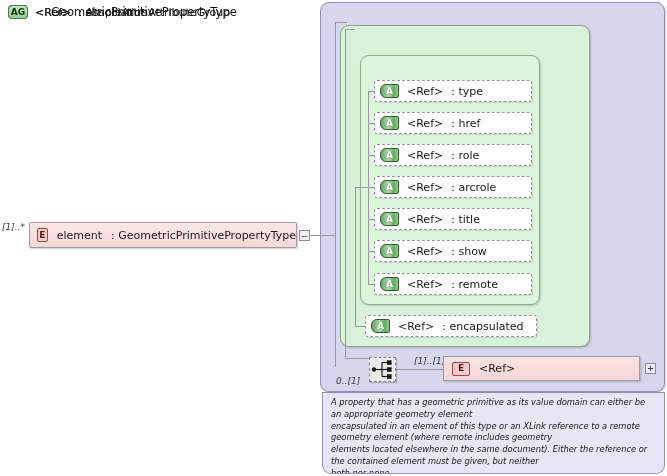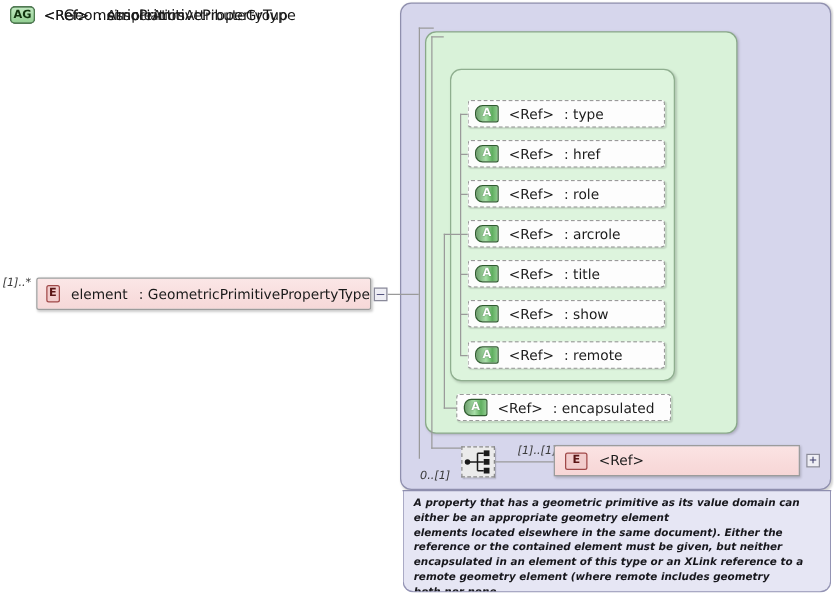--- a/index.html
+++ b/index.html
@@ -239,21 +239,20 @@
     padding: 5px 7px 4px 8px;
     overflow: hidden;
   }
   #doc-note p {
     margin: 0;
     font-size: 8.3px;
     line-height: 1.42;
     font-style: italic;
     color: #17171c;
     font-family: "DejaVu Sans", "Liberation Sans", sans-serif;
-    font-weight: bold;
   }
   #doc-divider {
     left: 322px; top: 392px;
     width: 343px; height: 1px;
     background: #8e8eae;
   }
 </style>
 </head>
 <body>
 
@@ -372,19 +371,19 @@
   <div class="card" style="left:414px; top:356px;">[1]..[1]</div>
 
   <div class="abs" id="geoprim-box">
     <span class="badge badge-e">E</span>
     <span class="lbl">&lt;Ref&gt;</span>
   </div>
   <div class="expander" style="left:645px; top:363px;">+</div>
 
   <div class="abs" id="doc-note">
     <p>A property that has a geometric primitive as its value domain can either be an appropriate geometry element</p>
+    <p>encapsulated in an element of this type or an XLink reference to a remote geometry element (where remote includes geometry</p>
     <p>elements located elsewhere in the same document). Either the reference or the contained element must be given, but neither</p>
-    <p>encapsulated in an element of this type or an XLink reference to a remote geometry element (where remote includes geometry</p>
     <p>both nor none.</p>
   </div>
   <div class="abs" id="doc-divider"></div>
 
 </div>
 
 </body></html>

